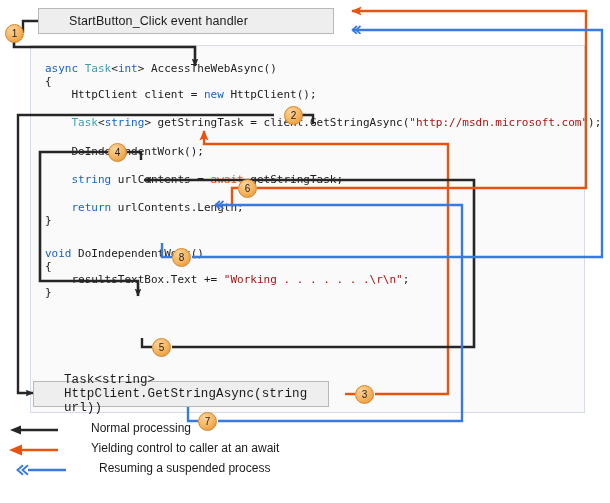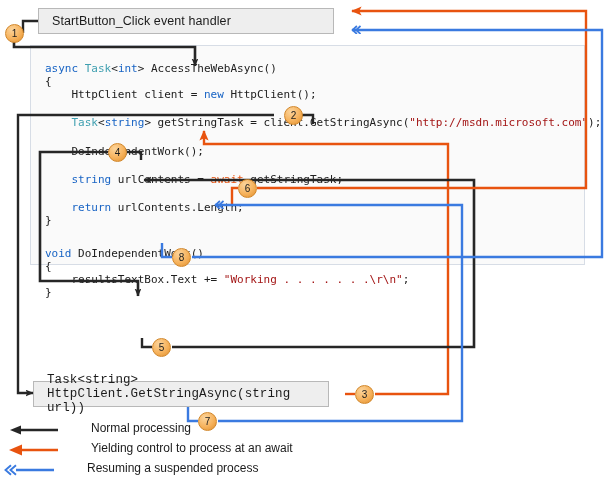--- a/index.html
+++ b/index.html
@@ -3,26 +3,26 @@
 <meta charset="utf-8">
 <style>
   html,body{margin:0;padding:0;background:#ffffff;}
   body{width:610px;height:503px;position:relative;overflow:hidden;
        font-family:"Liberation Sans",sans-serif;}
   #stage{position:absolute;left:0;top:0;width:610px;height:503px;}
 
   
   .ui-box{position:absolute;background:#eeeeee;border:1px solid #b8b8b8;
           box-sizing:border-box;display:flex;align-items:center;}
-  .ui-box span{font-size:12.5px;color:#1b1b1b;padding-left:13px;letter-spacing:.1px;}
+  .ui-box span{font-size:12.5px;color:#1b1b1b;padding-left:30px;letter-spacing:.1px;}
 
   #handler-box{left:38px;top:8px;width:296px;height:26px;}
   #httpclient-box{left:33px;top:381px;width:296px;height:26px;font-family:Liberation Mono, monospace;}
 
-  #code-panel{position:absolute;left:30px;top:45px;width:555px;height:220px;
+  #code-panel{position:absolute;left:30px;top:45px;width:555px;height:368px;
               background:#fafafa;border:1px solid #d7dde6;box-sizing:border-box;}
 
   
   .code{position:absolute;left:0;top:0;width:100%;height:100%;
         font-family:"DejaVu Sans Mono","Liberation Mono",monospace;
         font-size:11px;line-height:13px;color:#202020;white-space:pre;}
   .code div{position:absolute;left:14px;white-space:pre;}
   .kw{color:#1763c4;}
   .ty{color:#3f9fb0;}
   .str{color:#a31515;}
@@ -135,23 +135,23 @@
             <path d="M13,1.6 L13,10.4 L2,6 Z" fill="#262626"></path>
             <line x1="12" y1="6" x2="50" y2="6" stroke="#262626" stroke-width="2.4"></line>
           </svg></div>
         <div class="lbl">Normal processing</div>
       </div>
       <div class="legend-row" style="left: 8px; top: 440px;">
         <div class="legend-glyph"><svg width="52" height="12" viewBox="0 0 52 12">
             <path d="M14,0.4 L14,11.6 L1,6 Z" fill="#e8530f"></path>
             <line x1="12" y1="6" x2="50" y2="6" stroke="#e8530f" stroke-width="2.4"></line>
           </svg></div>
-        <div class="lbl">Yielding control to process at an await</div>
+        <div class="lbl">Yielding control to caller at an await</div>
       </div>
-      <div class="legend-row" style="left: 4px; top: 460px;">
+      <div class="legend-row" style="left: 16px; top: 460px;">
         <div class="legend-glyph"><svg width="52" height="12" viewBox="0 0 52 12">
             <path d="M12,1.2 L6.5,6 L12,10.8 M7,1.2 L1.5,6 L7,10.8" fill="none" stroke="#3a7ae0" stroke-width="1.9"></path>
             <line x1="12" y1="6" x2="50" y2="6" stroke="#3a7ae0" stroke-width="2.4"></line>
           </svg></div>
         <div class="lbl">Resuming a suspended process</div>
       </div>
     </div>
 
 </div>
 

